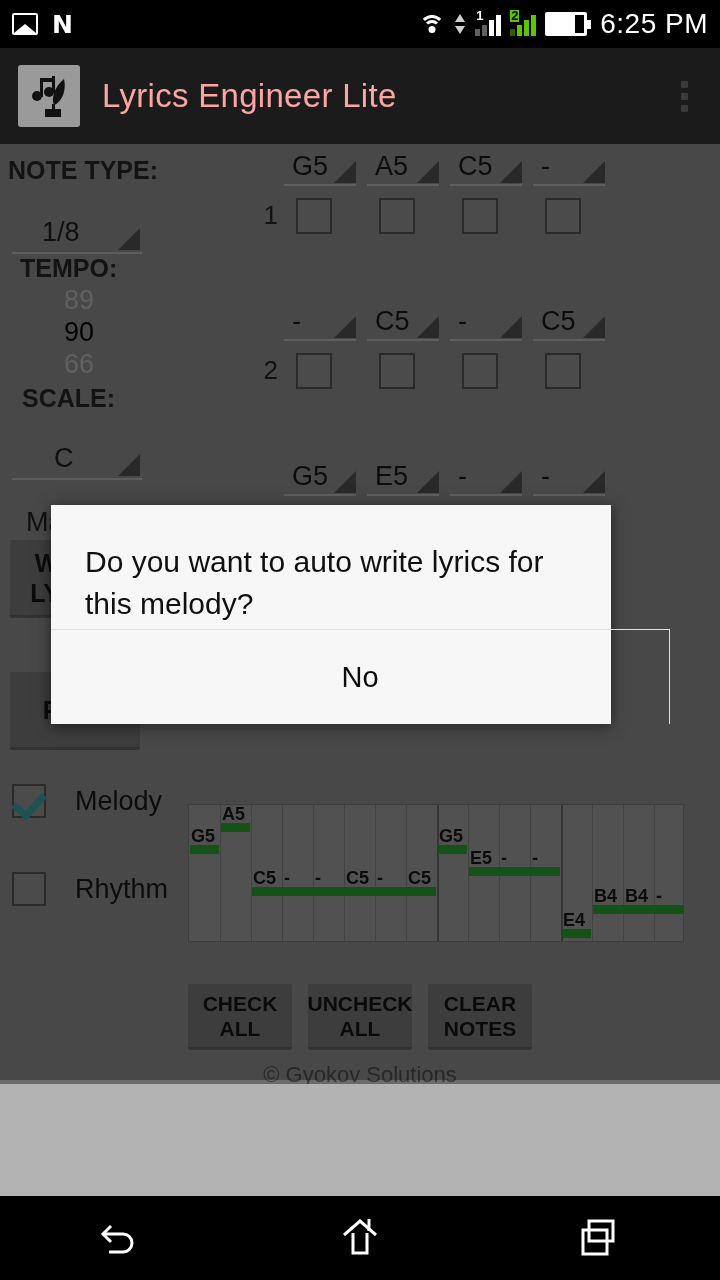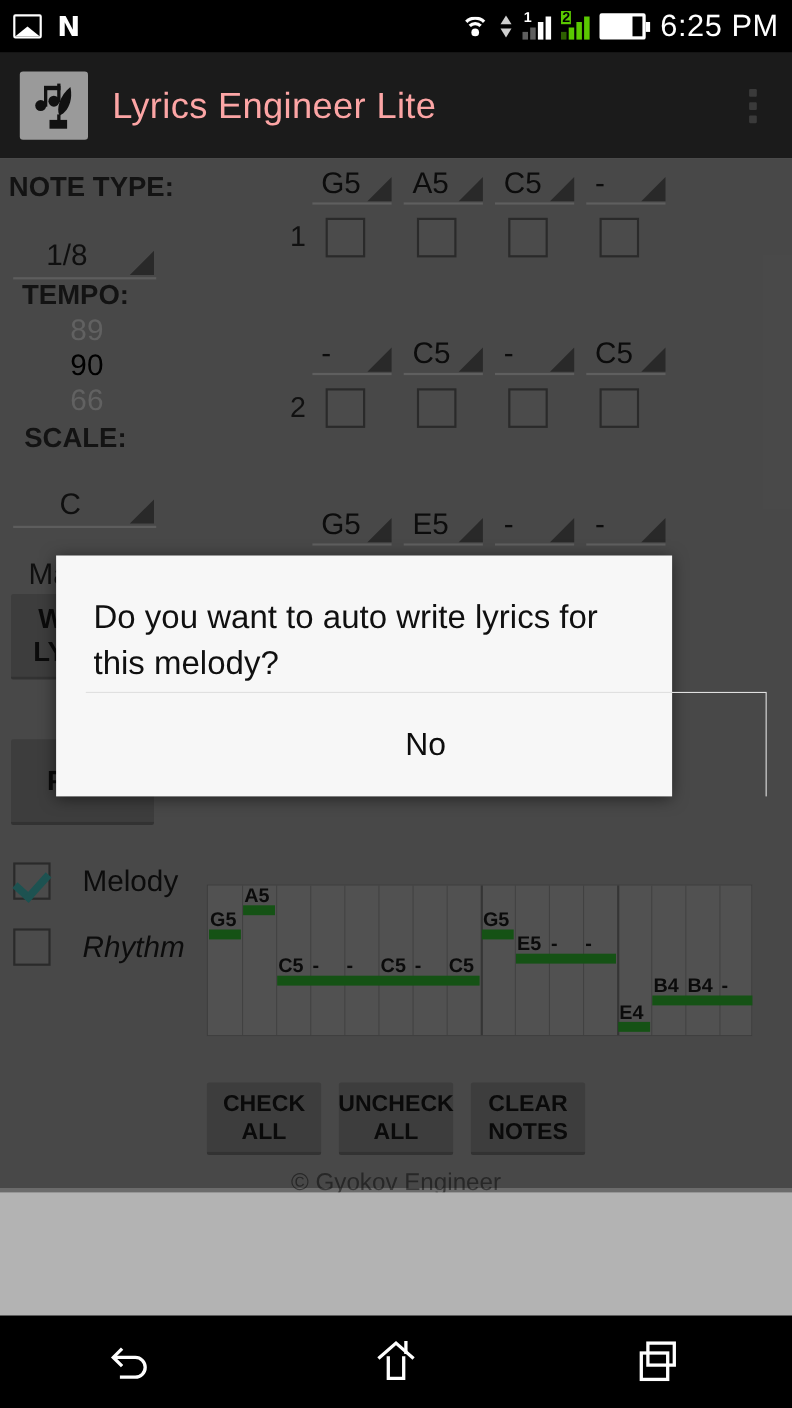--- a/index.html
+++ b/index.html
@@ -99,21 +99,21 @@
     position: absolute; background: #5b5b5b; border-bottom: 3px solid #4a4a4a;
     color: #111; font-weight: bold; font-size: 25px; text-align: center;
     display: flex; align-items: center; justify-content: center; line-height: 30px;
     border-radius: 2px;
   }
   #writeLyricsBtn { left: 10px; top: 396px; width: 130px; height: 78px; }
   #playBtn { left: 10px; top: 528px; width: 130px; height: 78px; }
 
   .chk-row { position: absolute; left: 12px; display: flex; align-items: center; gap: 29px; }
   #melodyRow { top: 640px; }
-  #rhythmRow { top: 700px; font-style: italic; }
+  #rhythmRow { top: 728px; }
   .chkbox { width: 34px; height: 34px; border: 2px solid #3e3e3e; background: #6f6f6f; position: relative; flex: none; }
   .chkbox.on:after {
     content: ""; position: absolute; left: 5px; top: 1px; width: 13px; height: 24px;
     border: solid #2b7a78; border-width: 0 7px 7px 0; transform: rotate(42deg);
   }
   .chk-label { font-size: 27px; color: #121212; }
 
   
   .note-grid { position: absolute; left: 248px; top: 0; }
   .note-row { position: absolute; height: 120px; display: flex; align-items: flex-start; }
@@ -155,21 +155,21 @@
   #scrim { position: absolute; left: 0; top: 144px; width: 720px; height: 936px; background: rgba(0,0,0,0.32); }
   #dialog {
     position: absolute; left: 51px; top: 505px; width: 560px; height: 219px;
     background: #f7f7f7; box-shadow: 0 2px 14px rgba(0,0,0,.55);
   }
   #dialogMessage {
     padding: 36px 34px 0 34px; font-size: 30px; line-height: 42px; color: #101010;
   }
   .dlg-actions {
     position: absolute; left: 0; bottom: 0; width: 619px; height: 95px;
-    border-top: 1px solid #e0e0e0; display: flex; margin-left: 27px;
+    border-top: 1px solid #e0e0e0; display: flex;
   }
   .dlg-btn {
     flex: 1; display: flex; align-items: center; justify-content: center;
     font-size: 29px; color: #0d0d0d;
   }
   .dlg-btn.first { border-right: 1px solid #e0e0e0; }
 
   
   .navbar { position: absolute; left: 0; top: 1196px; width: 720px; height: 84px; background: #000; display: flex; }
   .navbtn { flex: 1; display: flex; align-items: center; justify-content: center; }
@@ -416,21 +416,21 @@
         <div class="smallbtn">
           <span>CHECK ALL</span>
         </div>
         <div class="smallbtn">
           <span>UNCHECK ALL</span>
         </div>
         <div class="smallbtn">
           <span>CLEAR NOTES</span>
         </div>
       </div>
-    <div id="footer">© Gyokov Engineer</div>
+    <div id="footer">© Gyokov Solutions</div>
   </div>
 
   <div id="adArea"></div>
 
   <div id="scrim"></div>
   <div id="dialog">
     <div id="dialogMessage">Do you want to auto write lyrics for this melody?</div>
     <div class="dlg-actions">
       <div class="dlg-btn first">No</div>
     </div>

